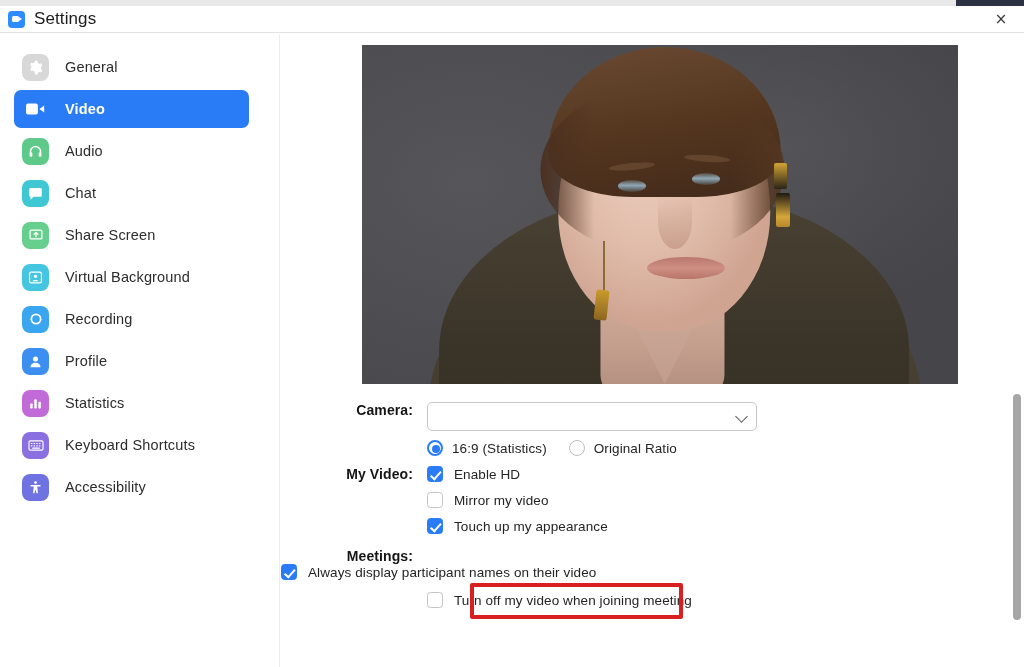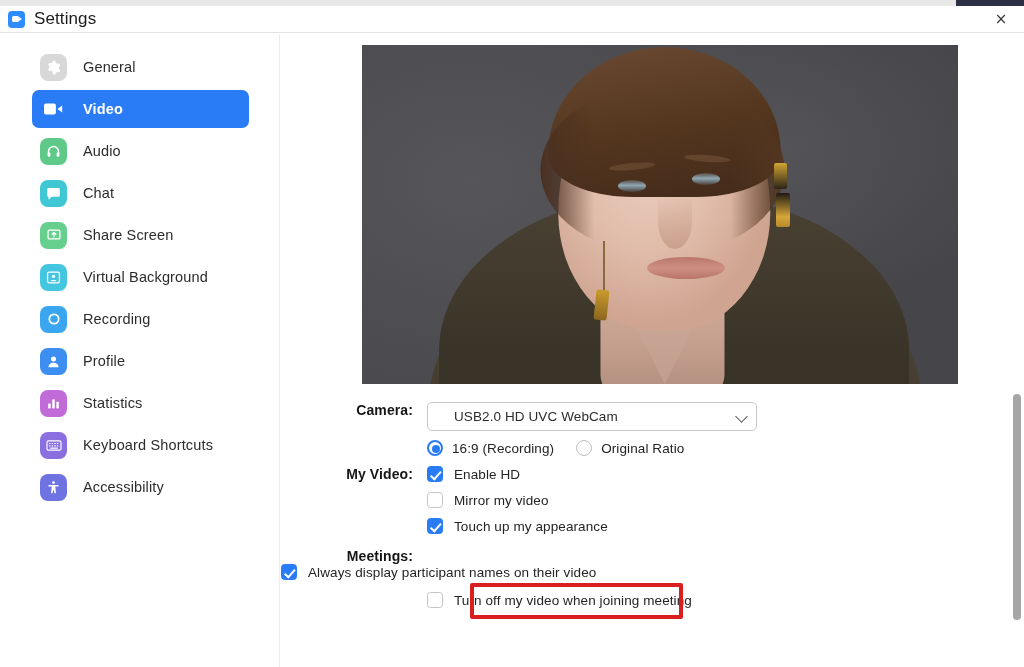--- a/index.html
+++ b/index.html
@@ -58,21 +58,20 @@
     font-size: 15px; color: #3a3a3a; cursor: pointer;
     font-family: "DejaVu Sans", sans-serif;
   }
 
   
   .sidebar {
     position: absolute; left: 0; top: 34px; width: 280px; height: 633px;
     background: #ffffff;
     border-right: 1px solid #ededed;
     padding-top: 10px;
-    padding-left: 18px;
   }
   .nav-item {
     display: flex; align-items: center;
     height: 38px; margin: 4px 30px 4px 14px;
     border-radius: 7px; padding-left: 8px;
     cursor: pointer;
   }
   .nav-item.active { background: #2a7cf6; }
   .nav-icon {
     width: 27px; height: 27px; border-radius: 8px;
@@ -418,31 +417,30 @@
       <div class="vp-earring"></div>
       <div class="vp-earring-r-top"></div>
       <div class="vp-earring-r-bot"></div>
     </div>
 
     <div class="settings">
 
       <div class="row" style="margin-bottom:9px;">
         <div class="row-label">Camera:</div>
         <div class="select-wrap">
-          <span class="select-value">USB2.0 HD UVC WebCam</span>
           <span class="select-caret"></span>
         </div>
       </div>
 
       <div class="row" style="margin-bottom:10px;">
         <div class="row-label blank">.</div>
         <div class="radio-group">
           <div class="radio-opt">
             <span class="radio checked"></span>
-            <span class="radio-label">16:9 (Recording)</span>
+            <span class="radio-label">16:9 (Statistics)</span>
           </div>
           <div class="radio-opt">
             <span class="radio"></span>
             <span class="radio-label">Original Ratio</span>
           </div>
         </div>
       </div>
 
       <div class="row" style="margin-bottom:10px;">
         <div class="row-label">My Video:</div>

